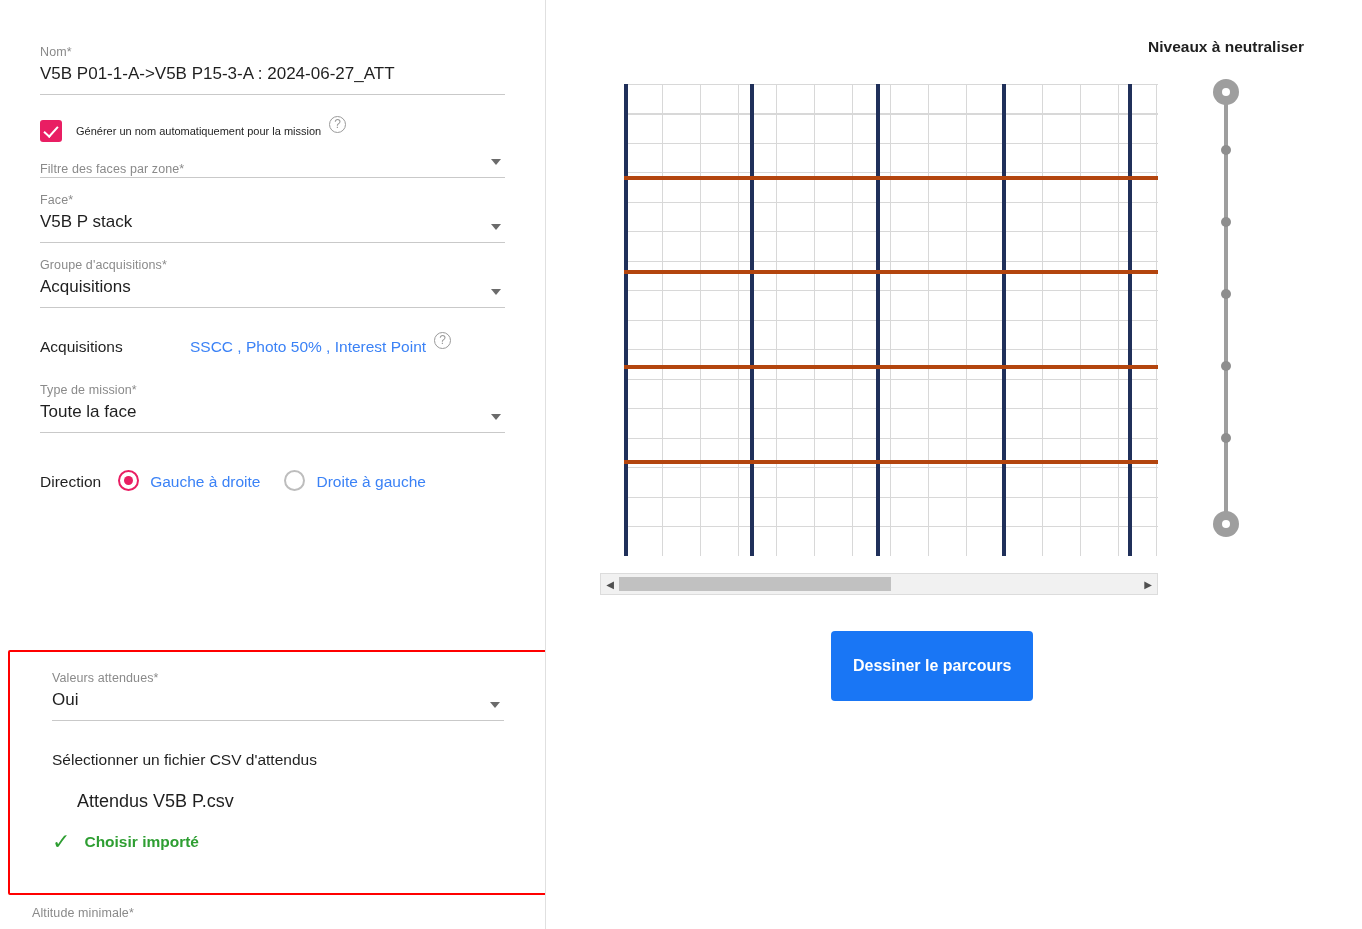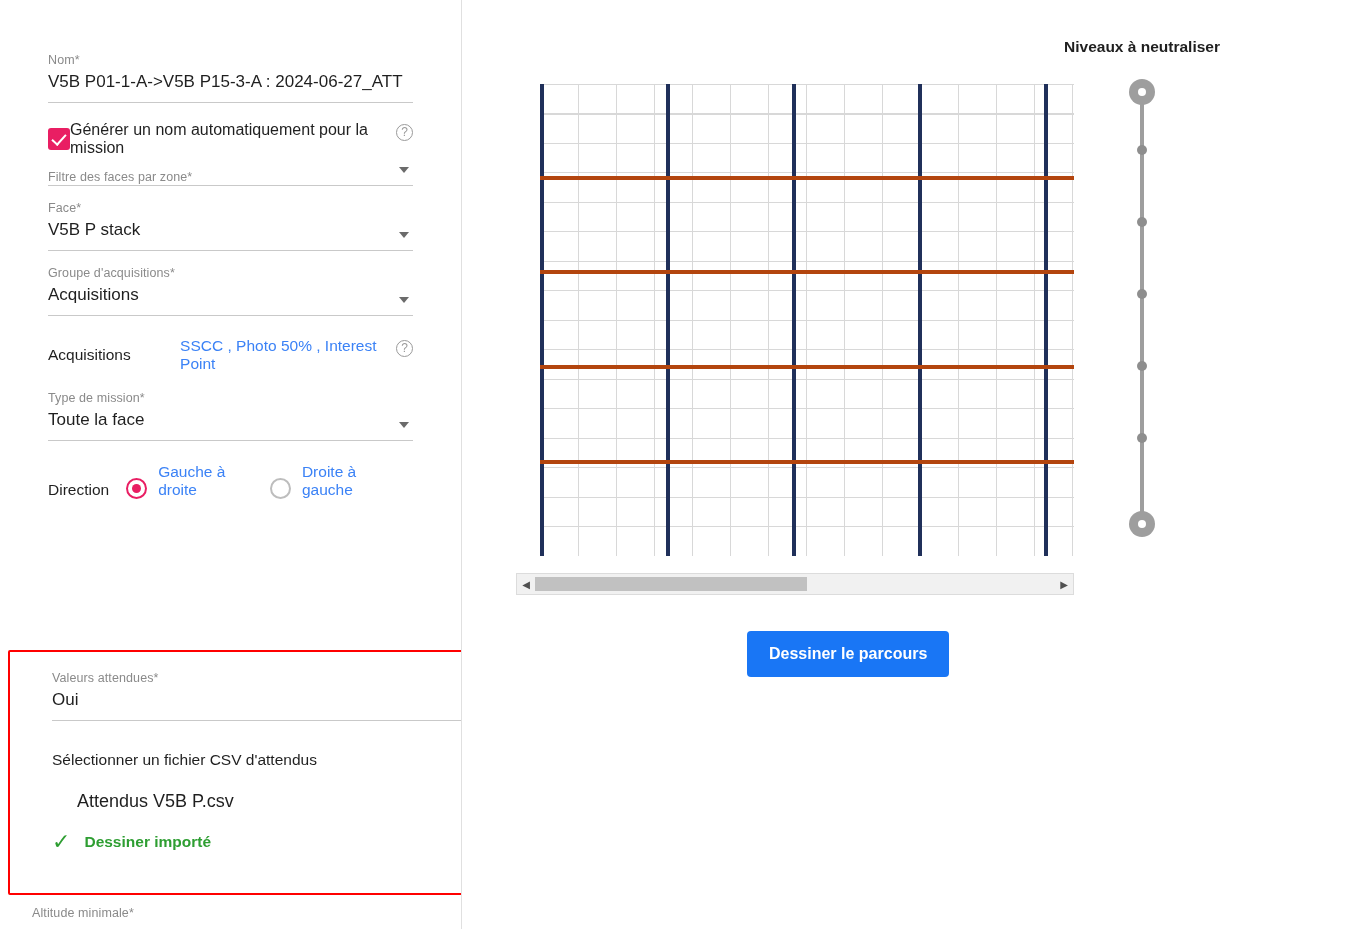--- a/index.html
+++ b/index.html
@@ -11,25 +11,25 @@
     overflow: hidden;
   }
   .app {
     position: relative;
     width: 1362px; height: 929px;
     display: flex;
   }
 
   
   .form-panel {
-    width: 462px;
+    width: 546px;
     height: 929px;
     position: relative;
     border-right: 1px solid #e0e0e0;
-    padding: 16px;
+    padding: 8px;
     background: #fff;
     overflow: hidden;
   }
   .field {
     position: relative;
     margin: 0 32px;
     padding-top: 14px;
   }
   .field-label {
     font-size: 12.5px;
@@ -79,22 +79,23 @@
   .checkbox:after {
     content: "";
     position: absolute;
     left: 7px; top: 3px;
     width: 6px; height: 12px;
     border: solid #fff;
     border-width: 0 2.5px 2.5px 0;
     transform: rotate(42deg);
   }
   .checkbox-label {
-    font-size: 16px;
-    color: #1f1f1f;
+    font-size: 11px;
+    color: #1f1f1f;
+    margin-left: 14px;
   }
   .help-icon {
     width: 17px; height: 17px;
     border: 1.3px solid #9a9a9a;
     border-radius: 50%;
     color: #9a9a9a;
     font-size: 12px;
     line-height: 14px;
     text-align: center;
     margin-left: 8px;
@@ -296,21 +297,21 @@
   .draw-button {
     position: absolute;
     left: 285px;
     top: 631px;
     background: #1976f5;
     color: #fff;
     font-size: 16px;
     font-weight: bold;
     border: none;
     border-radius: 4px;
-    padding: 14px 22px;
+    padding: 26px 22px;
     cursor: pointer;
     font-family: "Liberation Sans", sans-serif;
   }
 
   
   .levels {
     position: absolute;
     left: 600px;
     top: 36px;
     width: 160px;
@@ -422,21 +423,21 @@
       </div>
 
       <div class="csv-instructions">Sélectionner un fichier CSV d'attendus</div>
 
       <div class="file-row">
         <div class="file-name">Attendus V5B P.csv</div>
       </div>
 
       <div class="imported-row">
         <div class="check-mark">✓</div>
-        <div class="imported-text">Dessiner importé</div>
+        <div class="imported-text">Choisir importé</div>
       </div>
     </div>
     <div class="highlight-box"></div>
 
     <div class="bottom-field">
       <div class="field-label">Altitude minimale*</div>
     </div>
 
   </div>
 

